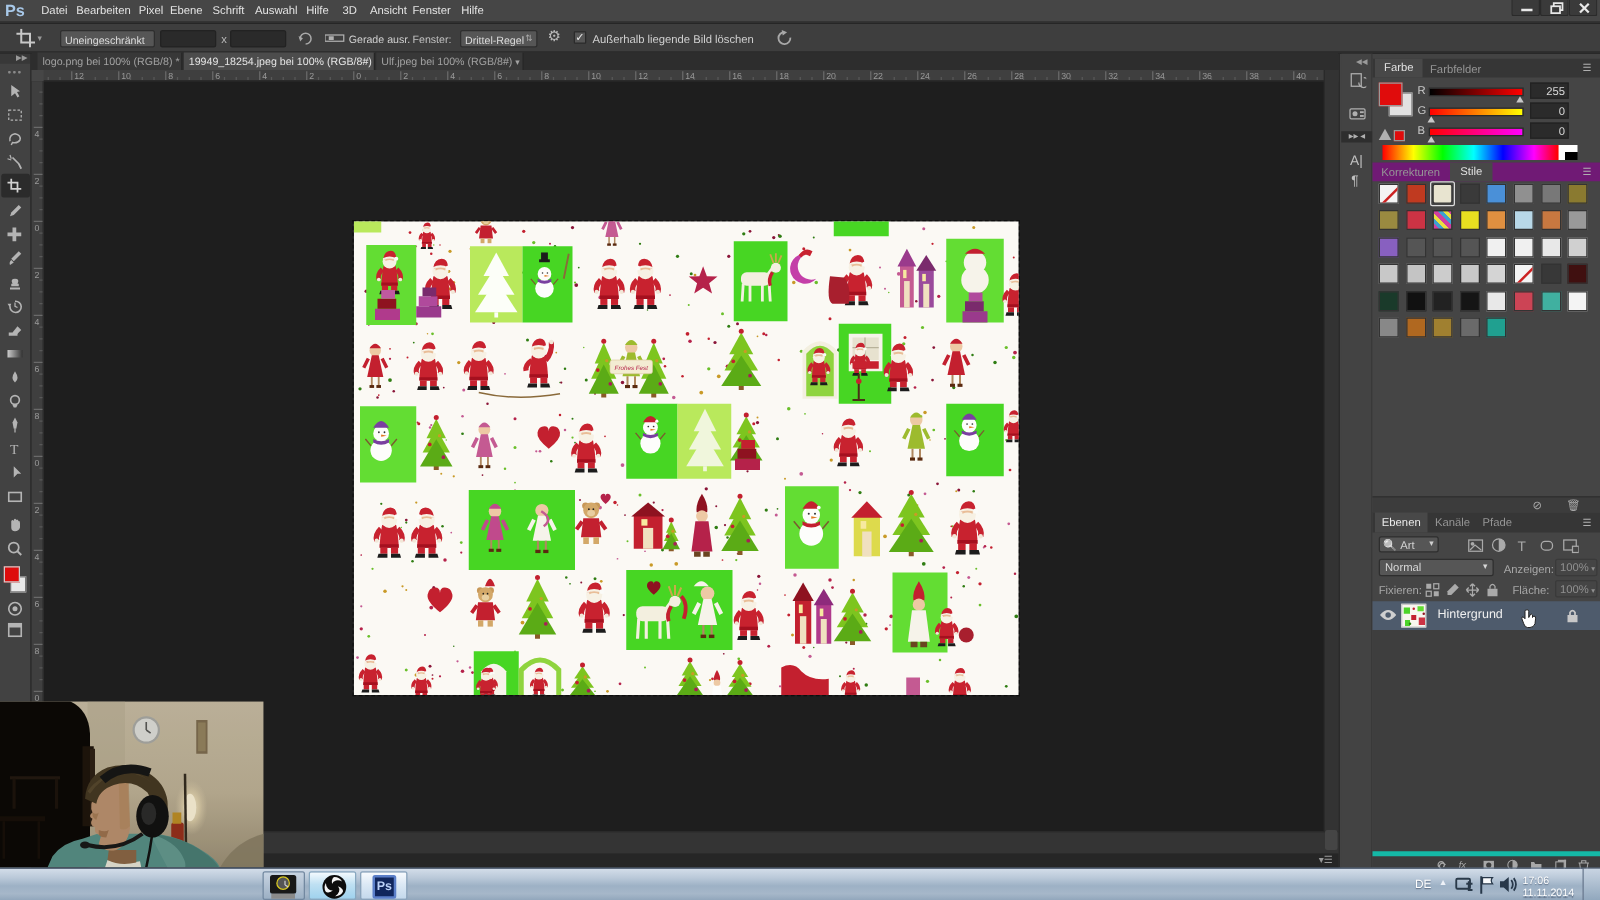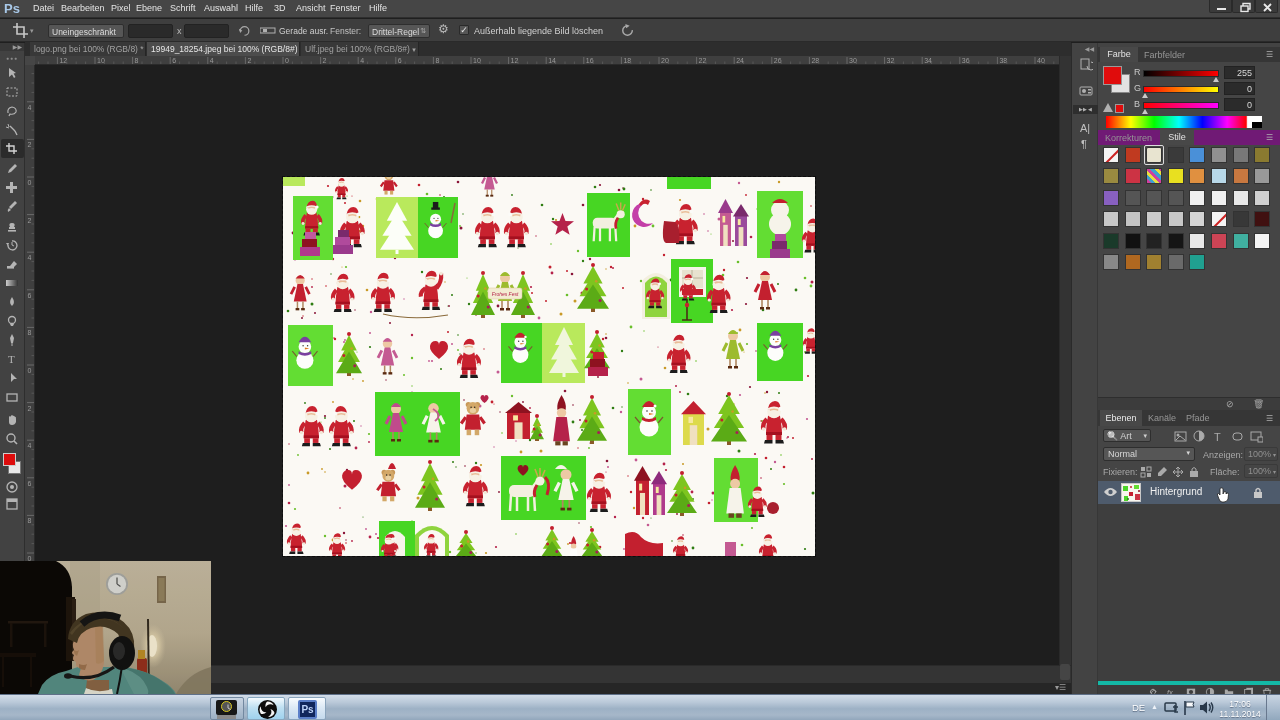--- a/index.html
+++ b/index.html
@@ -2065,17 +2065,17 @@
       <path d="M9,6 L14,6 M11,4 L11,11 L14,11" stroke="#2a3a4a" stroke-width="1.5" fill="none"></path>
     </svg>
 <svg class="abs" style="left:1183px;top:5px" width="13" height="16" viewBox="0 0 13 16">
       <path d="M2,1 L2,15" stroke="#28384a" stroke-width="1.6"></path>
       <path d="M3,2 L11,2 Q9,4.5 11,7 L3,7Z" fill="#f8fafc" stroke="#28384a"></path>
     </svg>
 <svg class="abs" style="left:1199px;top:5px" width="16" height="15" viewBox="0 0 16 15">
       <path d="M1,5 L4,5 L8,1.5 L8,13.5 L4,10 L1,10Z" fill="#28384a"></path>
       <path d="M10,4 Q12.5,7.5 10,11 M12,2.5 Q15.5,7.5 12,12.5" stroke="#28384a" stroke-width="1.4" fill="none"></path>
     </svg>
-<div class="abs" style="left:1218px;top:4px;width:44px;height:21px;color:#fff;font-size:8.5px;text-align:center;line-height:10px;text-shadow:0 1px 1px #5a6a80">
+<div class="abs" style="left:1218px;top:4px;width:44px;height:21px;color:#fff;font-size:8.5px;text-align:left;line-height:10px;text-shadow:0 1px 1px #5a6a80">
       <div>17:06</div>
       <div>11.11.2014</div>
     </div>
 <div class="abs" style="left:1266px;top:0;width:14px;height:26px;background:linear-gradient(to bottom,#c8d4e2,#8fa6bc);border-left:1px solid #68788e"></div>
 </div>
 </body></html>

